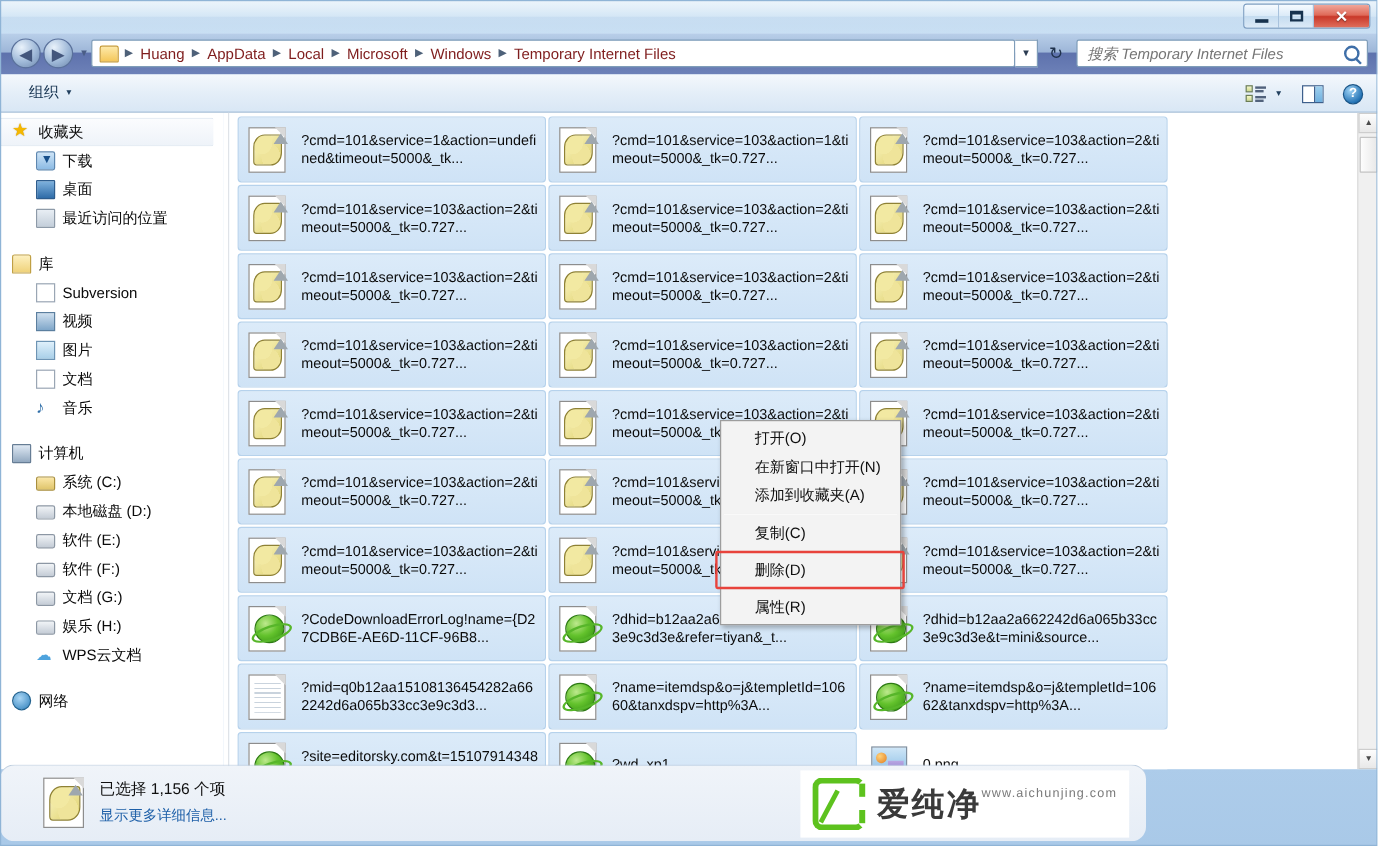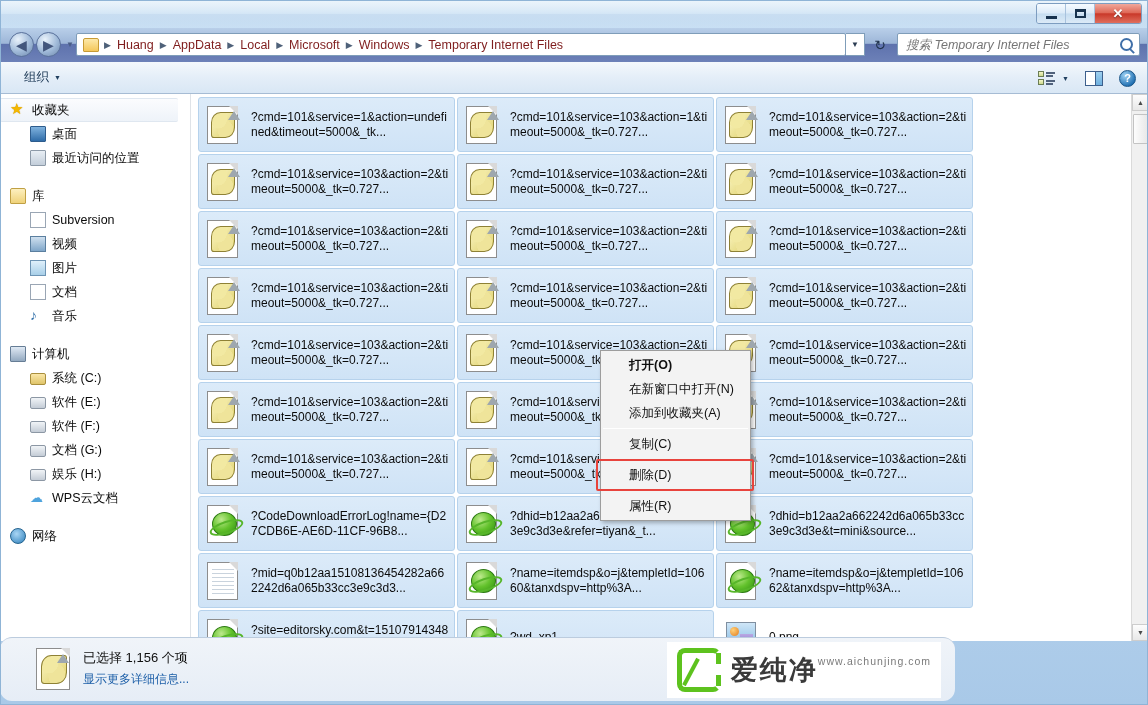--- a/index.html
+++ b/index.html
@@ -281,21 +281,21 @@
     position: absolute; left: 600px; top: 350px; width: 151px;
     background: #f3f3f3; border: 1px solid #9d9d9d;
     box-shadow: 2px 2px 4px rgba(0,0,0,0.28);
     padding: 2px 0;
     z-index: 40;
   }
   .ctx-item {
     font-size: 12.5px; color: #101010; padding: 4px 6px 4px 28px;
     white-space: nowrap; line-height: 16px;
   }
-  .ctx-item.bold { font-weight: bold; }
+  .ctx-item.bold { font-weight: normal; }
   .ctx-sep { height: 1px; background: #dcdcdc; margin: 3px 2px 3px 2px; border-bottom: 1px solid #ffffff; }
   .ctx-highlight {
     position: absolute; left: -5px; right: -4px; top: -4px; bottom: -4px;
     border: 2px solid #e8433c; border-radius: 2px; pointer-events: none;
   }
   .ctx-wrap-del { position: relative; }
 
   
   .statusbar {
     position: absolute; left: 0; top: 637px; width: 955px; height: 64px;
@@ -424,20 +424,24 @@
 
   <div class="body">
 
     <div class="sidebar">
 
       <div class="nav-row header selected">
         <span class="nav-ico ico-star">★</span>
         <span>收藏夹</span>
       </div>
       <div class="nav-row child">
+        <span class="nav-ico ico-dl"></span>
+        <span>下载</span>
+      </div>
+      <div class="nav-row child">
         <span class="nav-ico ico-desk"></span>
         <span>桌面</span>
       </div>
       <div class="nav-row child">
         <span class="nav-ico ico-recent"></span>
         <span>最近访问的位置</span>
       </div>
 
       <div class="nav-gap"></div>
 
@@ -468,20 +472,24 @@
 
       <div class="nav-gap"></div>
 
       <div class="nav-row header">
         <span class="nav-ico ico-comp"></span>
         <span>计算机</span>
       </div>
       <div class="nav-row child">
         <span class="nav-ico ico-sys"></span>
         <span>系统 (C:)</span>
+      </div>
+      <div class="nav-row child">
+        <span class="nav-ico ico-hdd"></span>
+        <span>本地磁盘 (D:)</span>
       </div>
       <div class="nav-row child">
         <span class="nav-ico ico-hdd"></span>
         <span>软件 (E:)</span>
       </div>
       <div class="nav-row child">
         <span class="nav-ico ico-hdd"></span>
         <span>软件 (F:)</span>
       </div>
       <div class="nav-row child">

